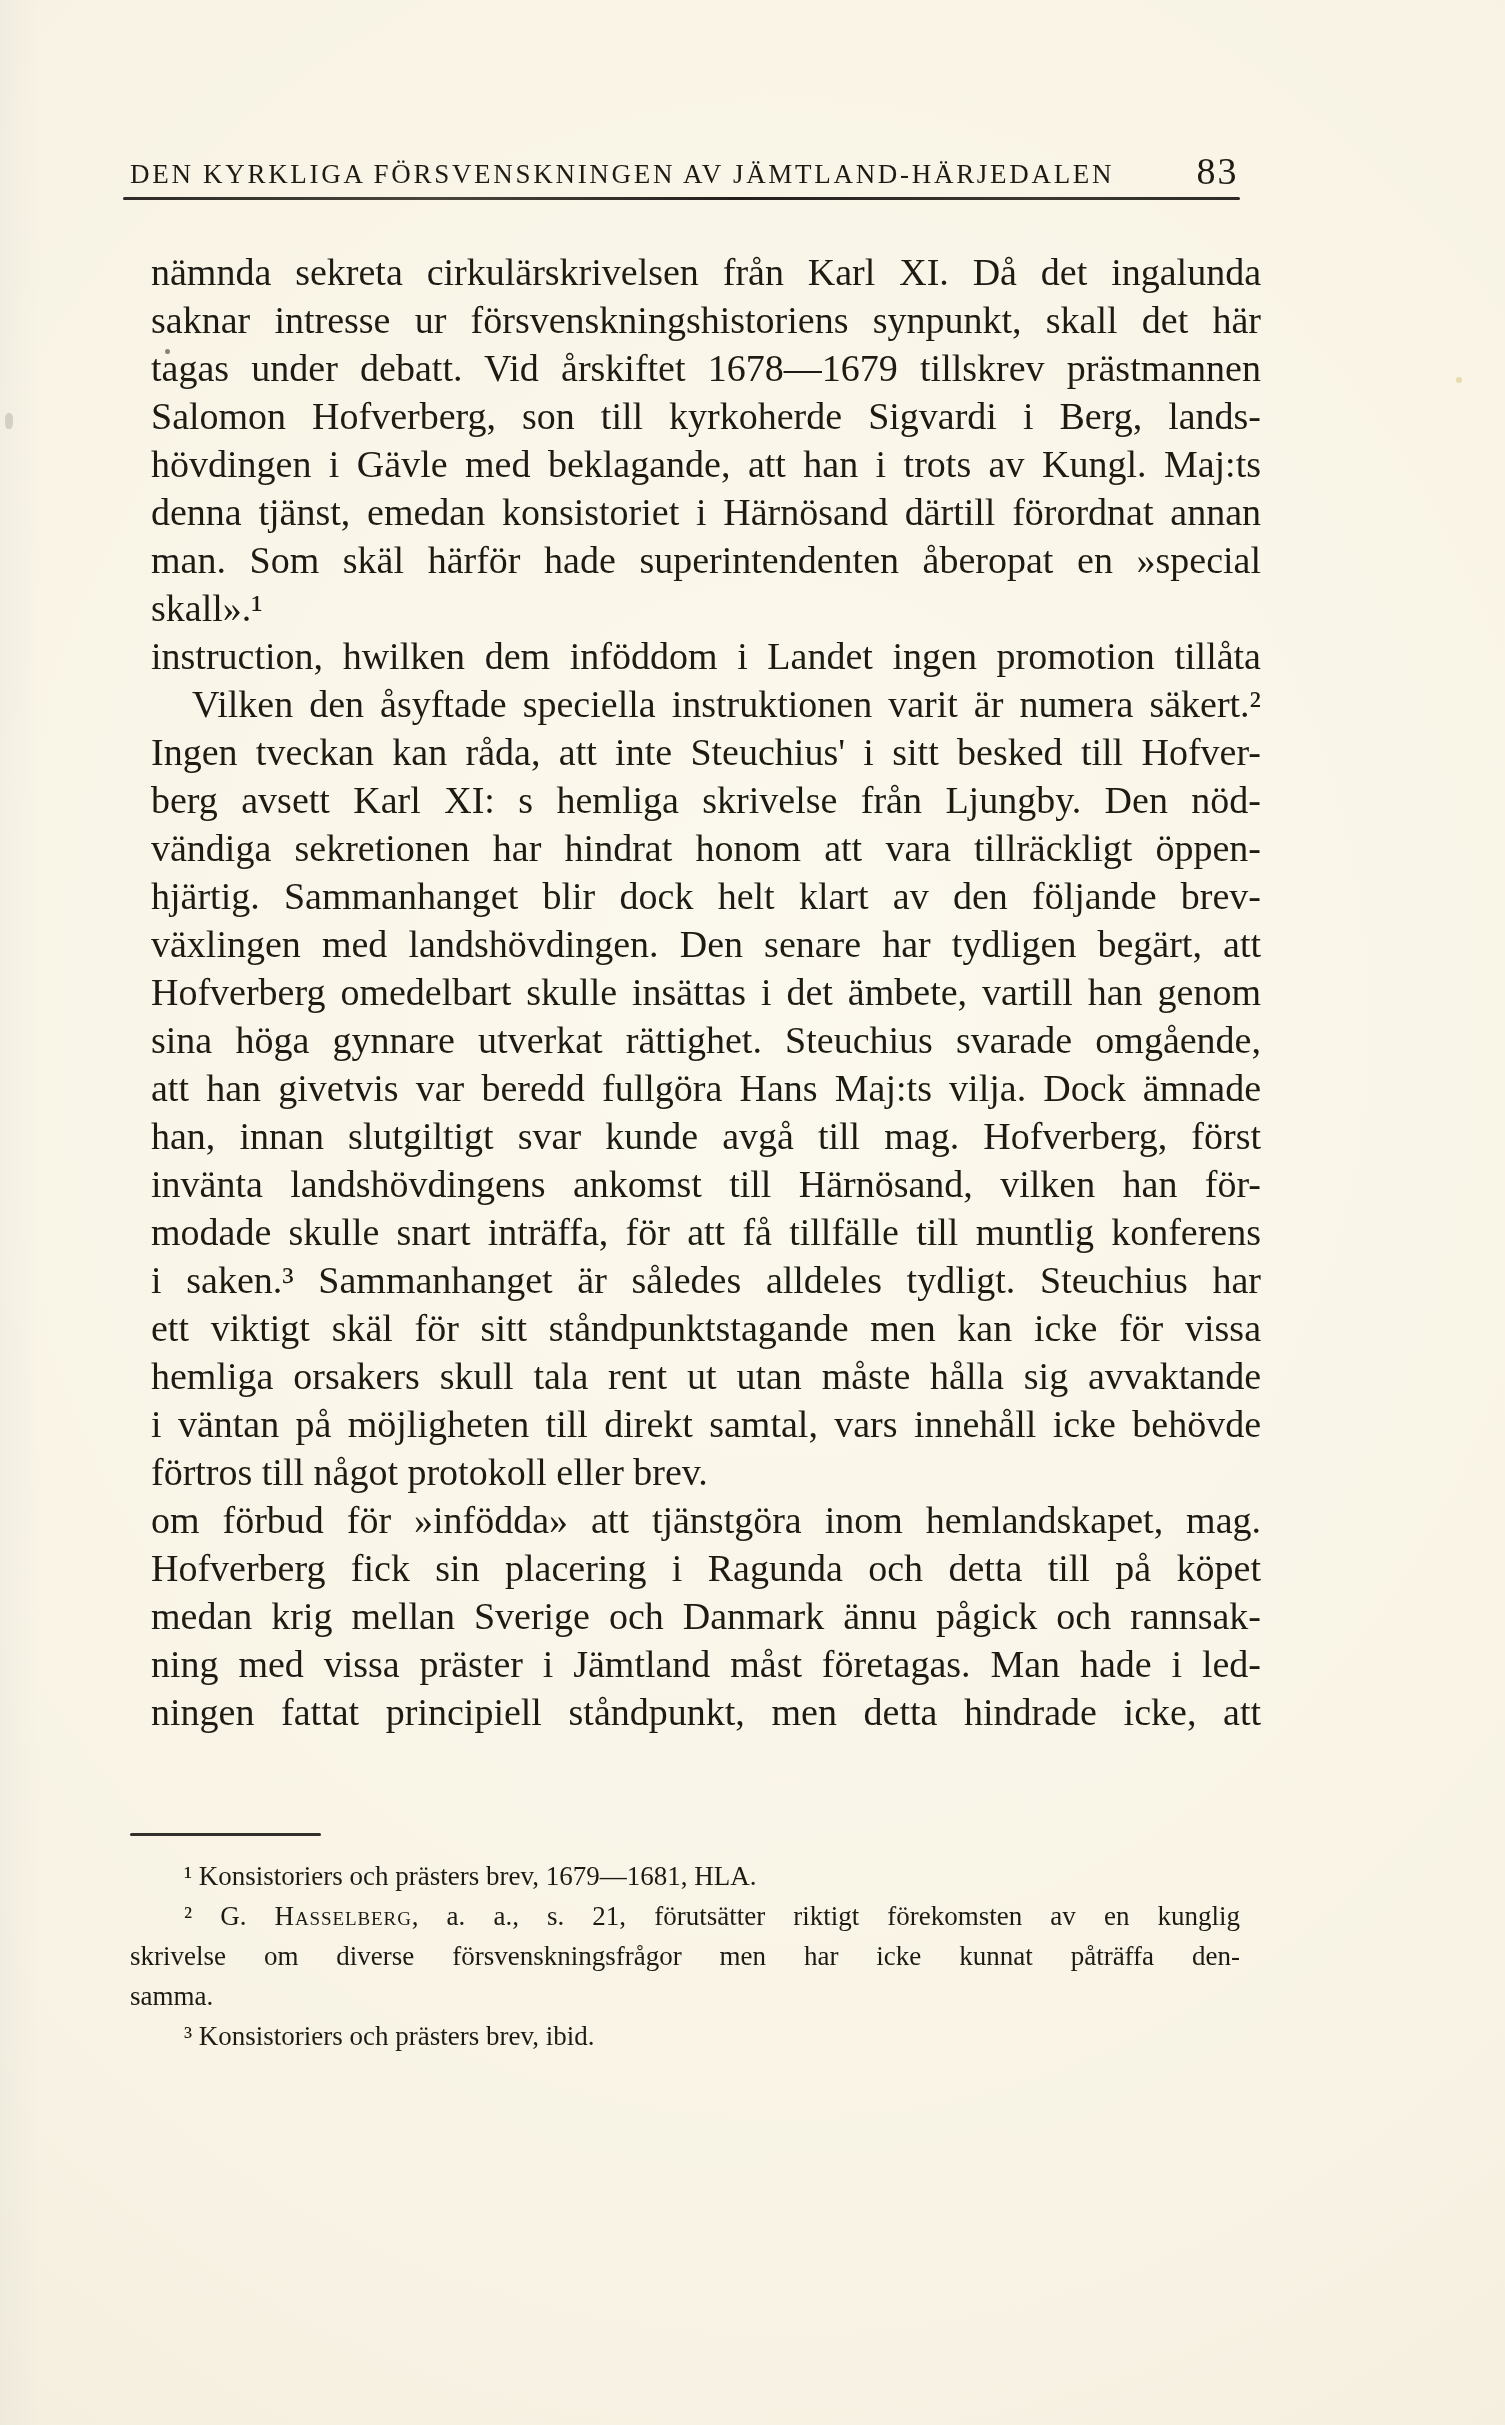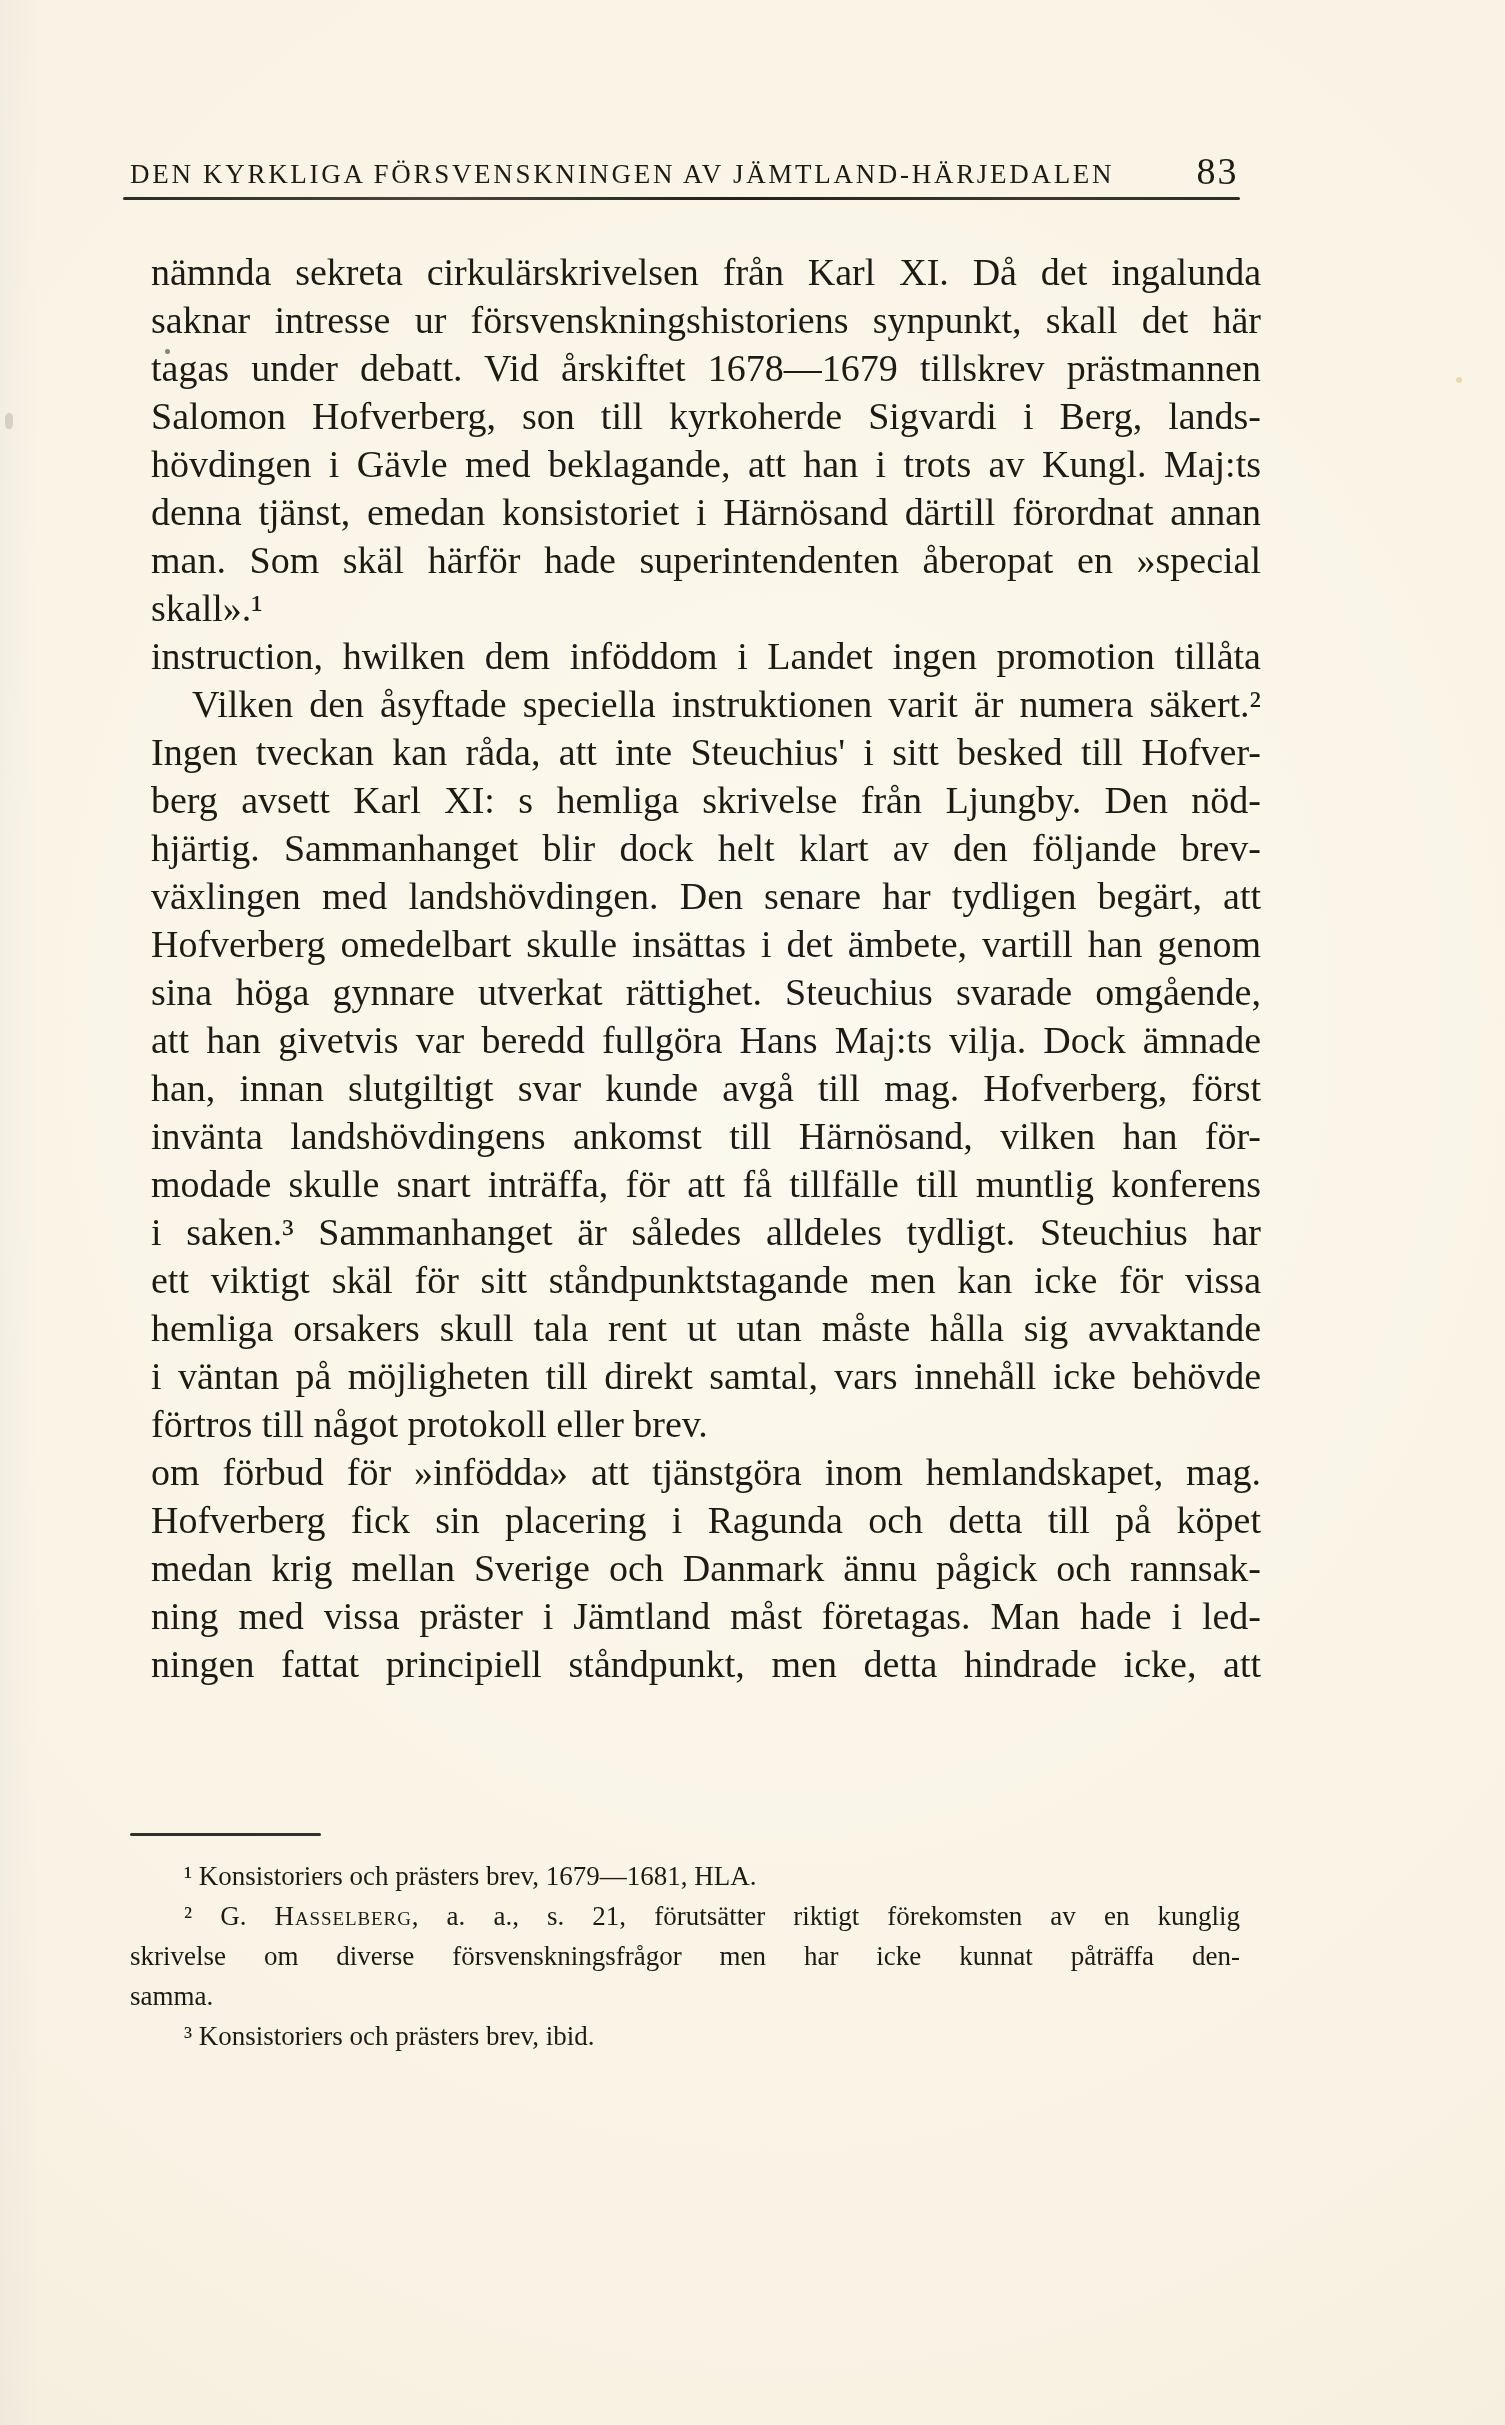--- a/index.html
+++ b/index.html
@@ -136,20 +136,21 @@
       <div class="bl">tagas under debatt. Vid årskiftet 1678—1679 tillskrev prästmannen</div>
       <div class="bl">Salomon Hofverberg, son till kyrkoherde Sigvardi i Berg, lands-</div>
       <div class="bl">hövdingen i Gävle med beklagande, att han i trots av Kungl. Maj:ts</div>
       <div class="bl">denna tjänst, emedan konsistoriet i Härnösand därtill förordnat annan</div>
       <div class="bl">man. Som skäl härför hade superintendenten åberopat en »special</div>
       <div class="bl left">skall».¹</div>
       <div class="bl">instruction, hwilken dem inföddom i Landet ingen promotion tillåta</div>
       <div class="bl indent">Vilken den åsyftade speciella instruktionen varit är numera säkert.²</div>
       <div class="bl">Ingen tveckan kan råda, att inte Steuchius' i sitt besked till Hofver-</div>
       <div class="bl">berg avsett Karl XI: s hemliga skrivelse från Ljungby. Den nöd-</div>
+      <div class="bl">vändiga sekretionen har hindrat honom att vara tillräckligt öppen-</div>
       <div class="bl">hjärtig. Sammanhanget blir dock helt klart av den följande brev-</div>
       <div class="bl">växlingen med landshövdingen. Den senare har tydligen begärt, att</div>
       <div class="bl">Hofverberg omedelbart skulle insättas i det ämbete, vartill han genom</div>
       <div class="bl">sina höga gynnare utverkat rättighet. Steuchius svarade omgående,</div>
       <div class="bl">att han givetvis var beredd fullgöra Hans Maj:ts vilja. Dock ämnade</div>
       <div class="bl">han, innan slutgiltigt svar kunde avgå till mag. Hofverberg, först</div>
       <div class="bl">invänta landshövdingens ankomst till Härnösand, vilken han för-</div>
       <div class="bl">modade skulle snart inträffa, för att få tillfälle till muntlig konferens</div>
       <div class="bl">i saken.³ Sammanhanget är således alldeles tydligt. Steuchius har</div>
       <div class="bl">ett viktigt skäl för sitt ståndpunktstagande men kan icke för vissa</div>

